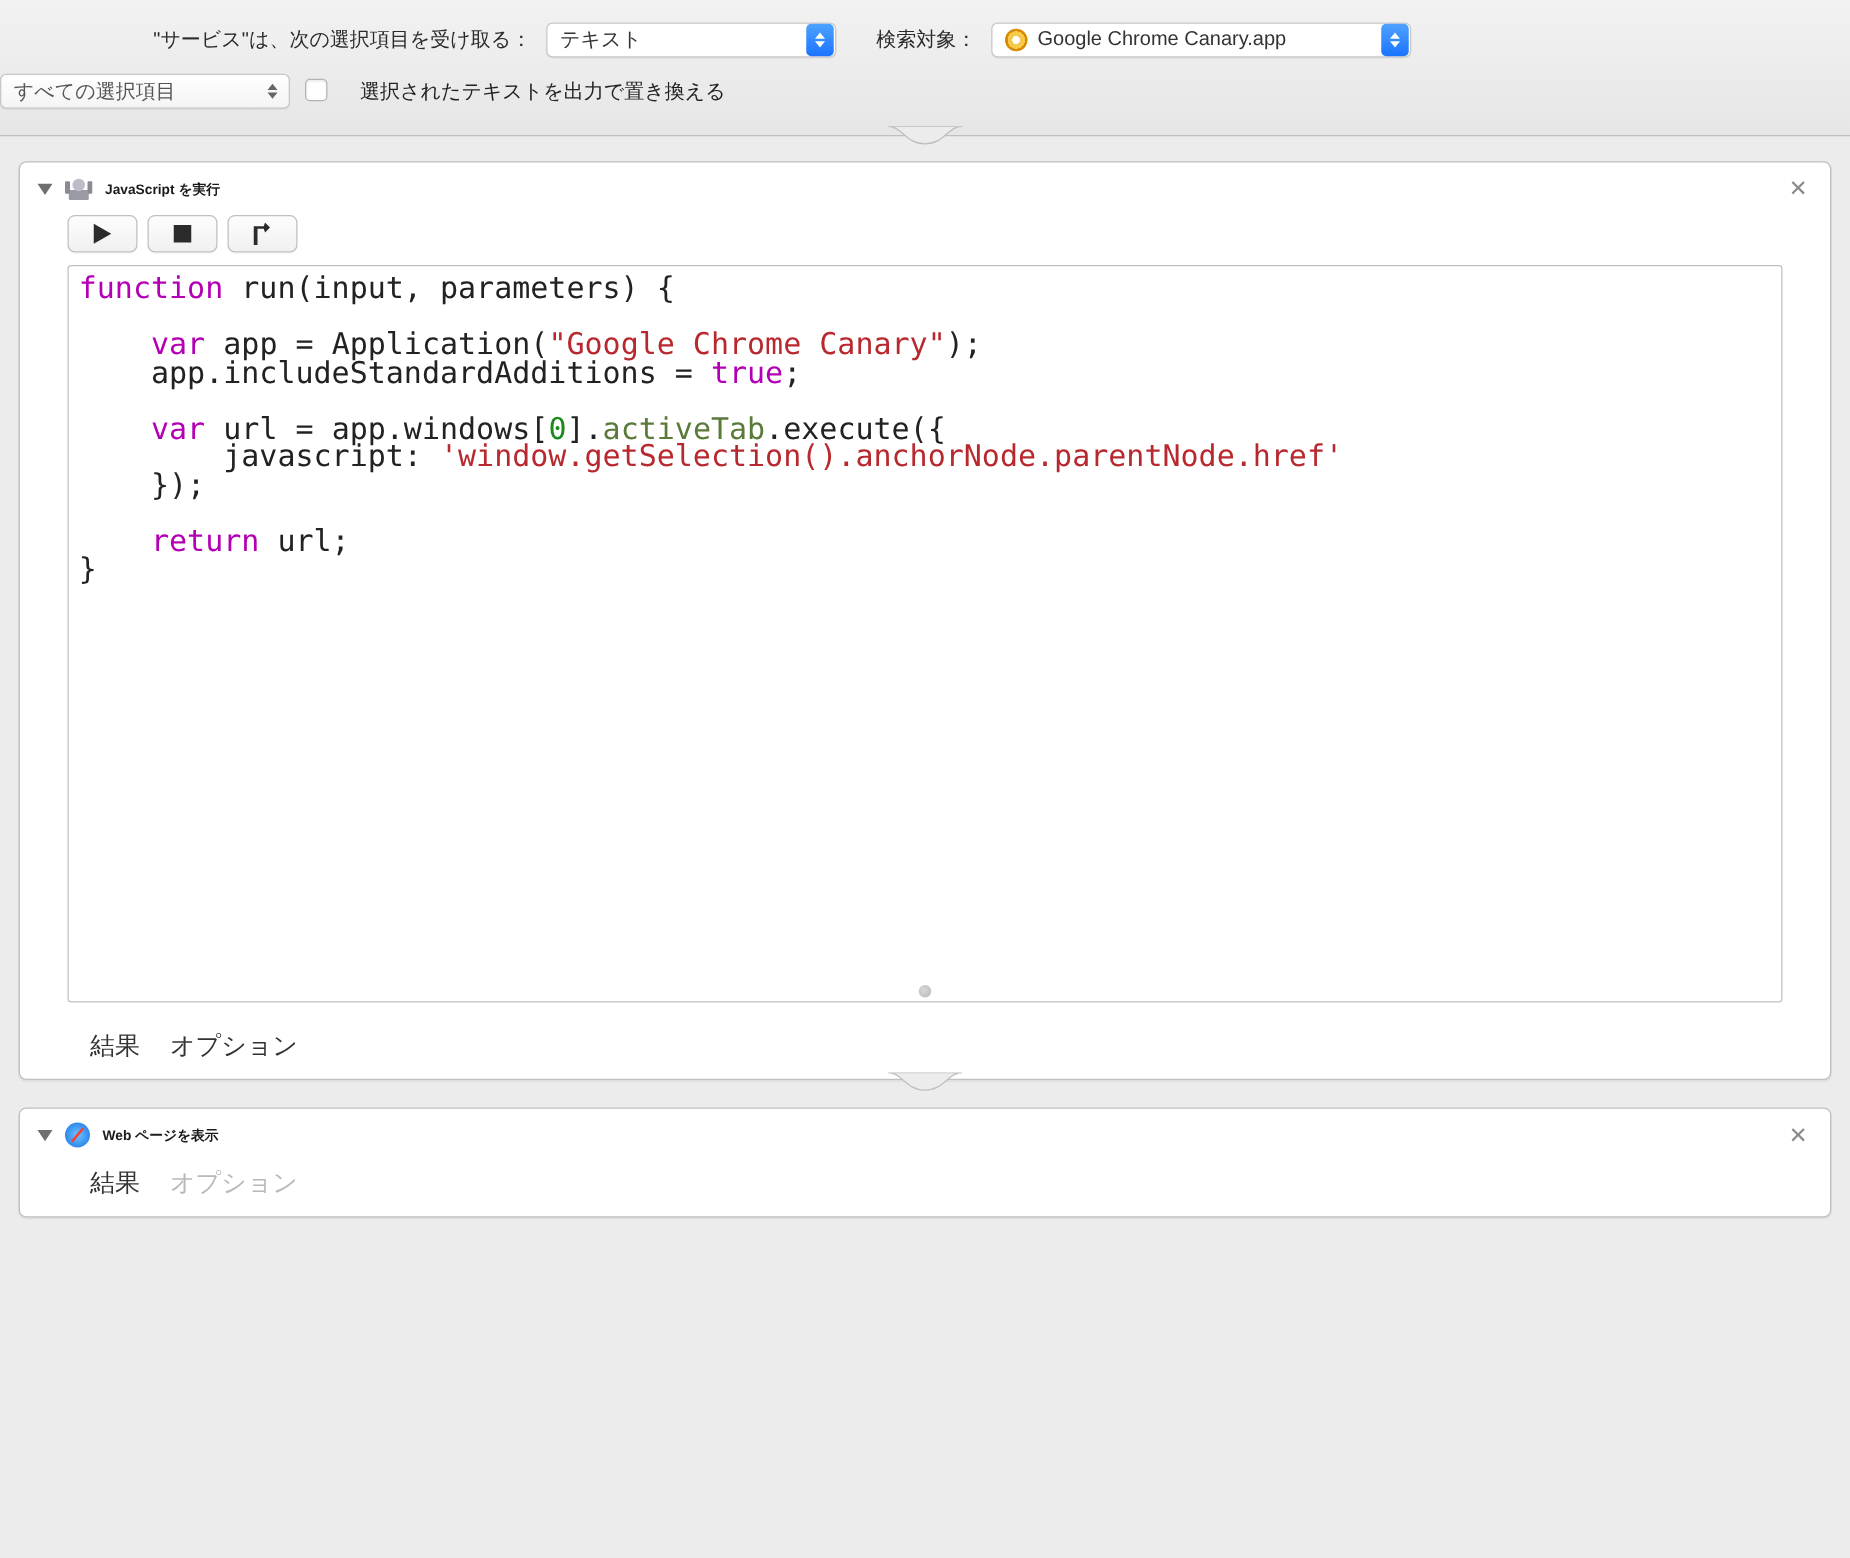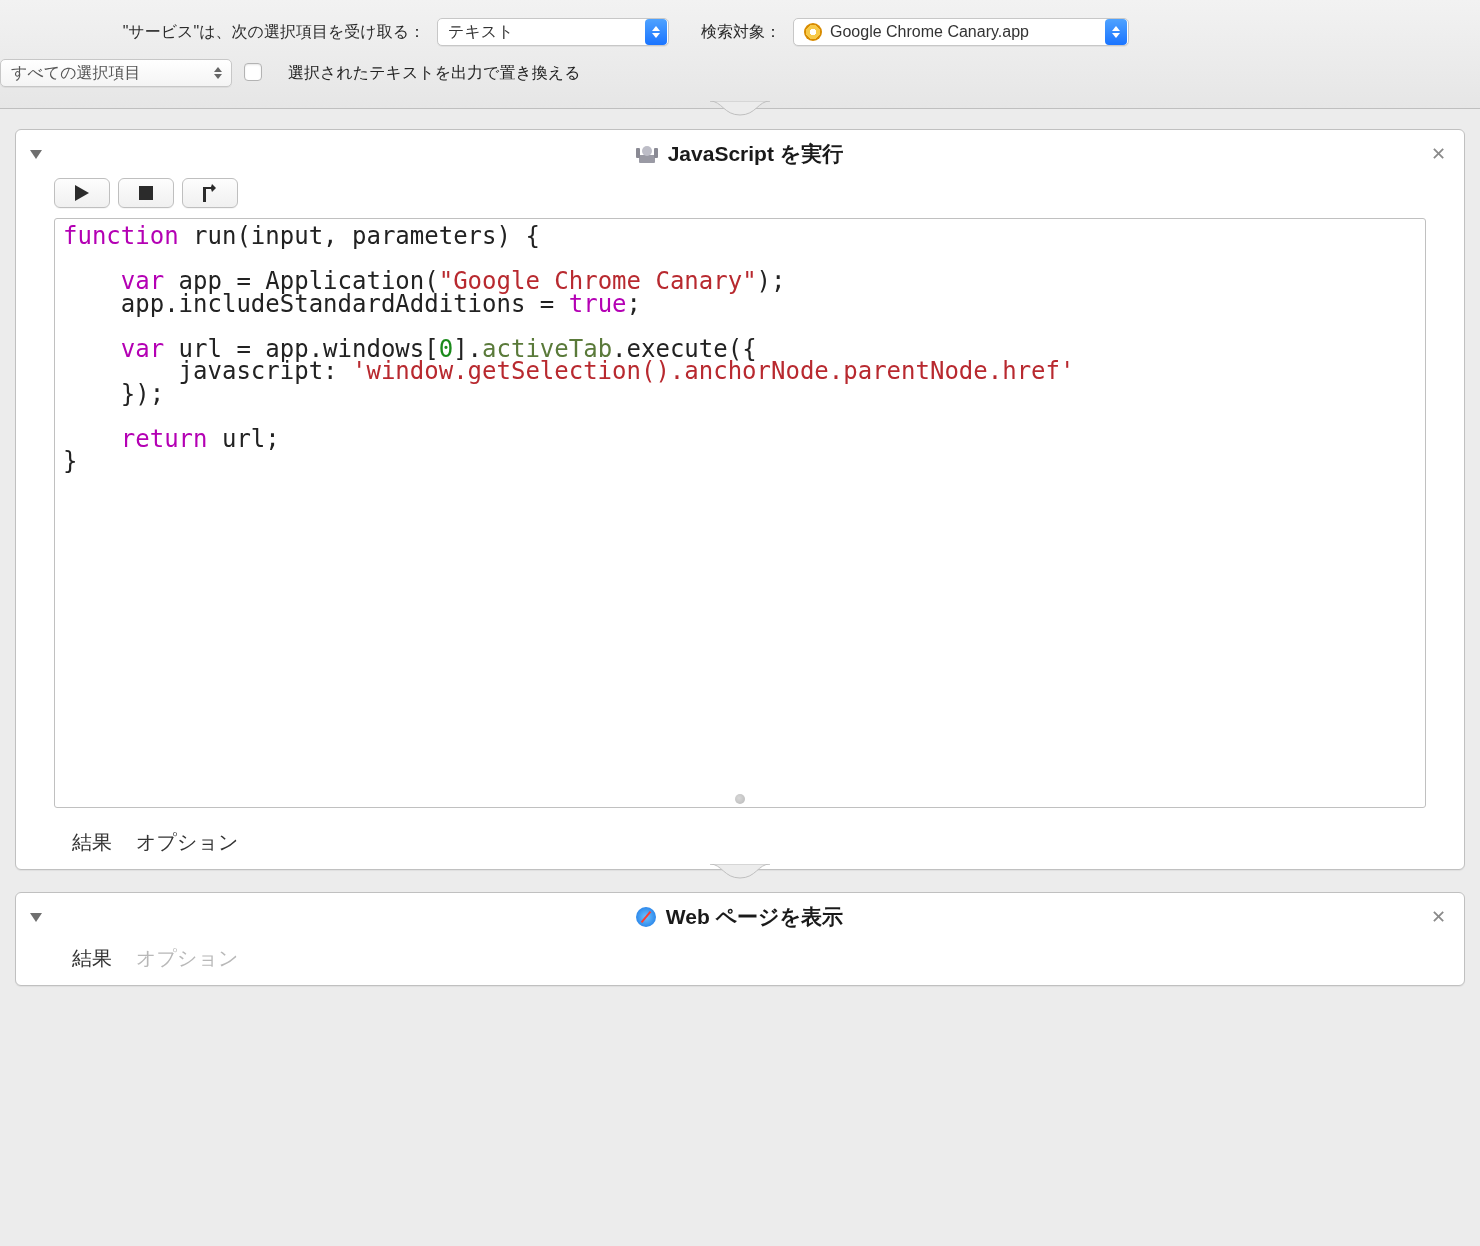--- a/index.html
+++ b/index.html
@@ -106,22 +106,22 @@
     display: flex; align-items: center;
     padding: 10px 14px 10px 10px;
   }
   .disc {
     width: 0; height: 0;
     border-left: 6px solid transparent; border-right: 6px solid transparent;
     border-top: 9px solid #6f6f6f;
     margin: 0 10px 0 4px; cursor: pointer;
   }
   .card-title {
-    font-size: 21px; font-weight: 700; color: #1a1a1a; flex: 1;
-    display: flex; align-items: center; gap: 10px; justify-content: center;
+    font-size: 11px; font-weight: 700; color: #1a1a1a; flex: 1;
+    display: flex; align-items: center; gap: 10px;
   }
   .close-x { font-size: 18px; color: #8a8a8a; cursor: pointer; padding: 0 4px; }
   .automator-icon { width: 22px; height: 22px; position: relative; }
   .automator-icon svg { display: block; }
   .safari-icon {
     width: 20px; height: 20px; border-radius: 50%;
     background: radial-gradient(circle at 50% 50%, #6fc3ff, #1271e3);
     position: relative;
   }
   .safari-icon::after {

